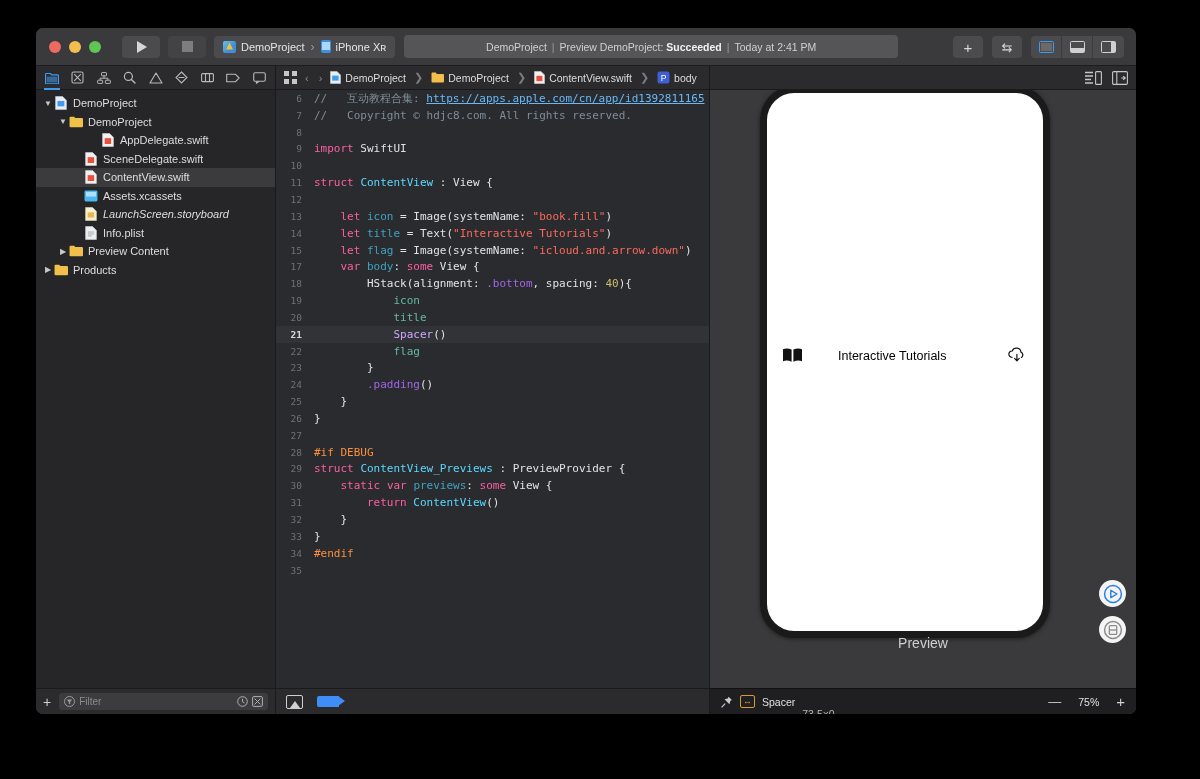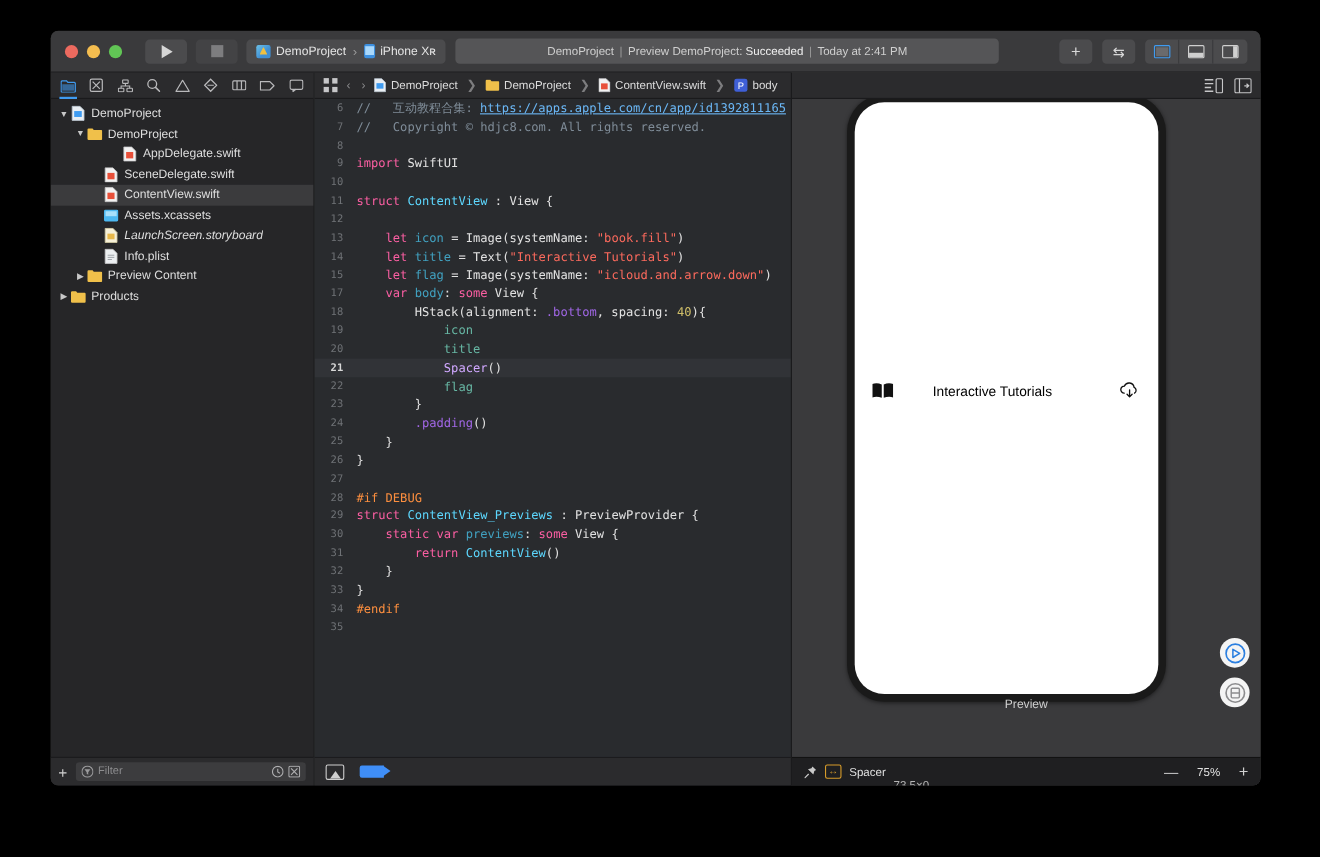--- a/index.html
+++ b/index.html
@@ -11,21 +11,21 @@
   }
   .desktop {
     position: relative;
     width: 1200px; height: 779px;
     background: #000;
   }
 
   
   .window {
     position: absolute;
-    left: 46px; top: 28px;
+    left: 36px; top: 28px;
     width: 1100px; height: 686px;
     background: #292929;
     border-radius: 7px;
     overflow: hidden;
     box-shadow: 0 12px 40px rgba(0,0,0,.7);
   }
 
   
   .titlebar {
     position: relative;
@@ -102,21 +102,21 @@
     flex: 0 0 auto;
     margin-left: 9px;
     width: 494px; height: 23px;
     background: #555557;
     border-radius: 4px;
     display: flex; align-items: center; justify-content: center;
     font-size: 10.5px;
     color: #cfcfcf;
     gap: 0;
   }
-  .status-bar b { color: #f1f1f1; font-weight: 400; }
+  .status-bar b { color: #f1f1f1; font-weight: 700; }
   .status-sep { color: #9a9a9a; margin: 0 5px; }
 
   .tb-right {
     position: absolute;
     right: 12px; top: 8px;
     display: flex; align-items: center; gap: 9px;
   }
   .tb-plus { width: 30px; height: 22px; font-size: 15px; line-height: 1; }
   .tb-swap { width: 30px; height: 22px; font-size: 13px; }
   .seg {
@@ -371,21 +371,21 @@
     color: #000;
     font-family: "Liberation Sans", sans-serif;
     margin-left: 36px;
   }
   .pv-spacer { flex: 1; }
   .preview-label {
     position: absolute;
     left: 0; right: 0;
     top: 545px;
     text-align: center;
-    font-size: 11px;
+    font-size: 14px;
     color: #cfcfcf;
   }
   .live-btns {
     position: absolute;
     right: 10px;
     top: 490px;
     display: flex; flex-direction: column; gap: 9px;
   }
   .circ-btn {
     width: 27px; height: 27px;

